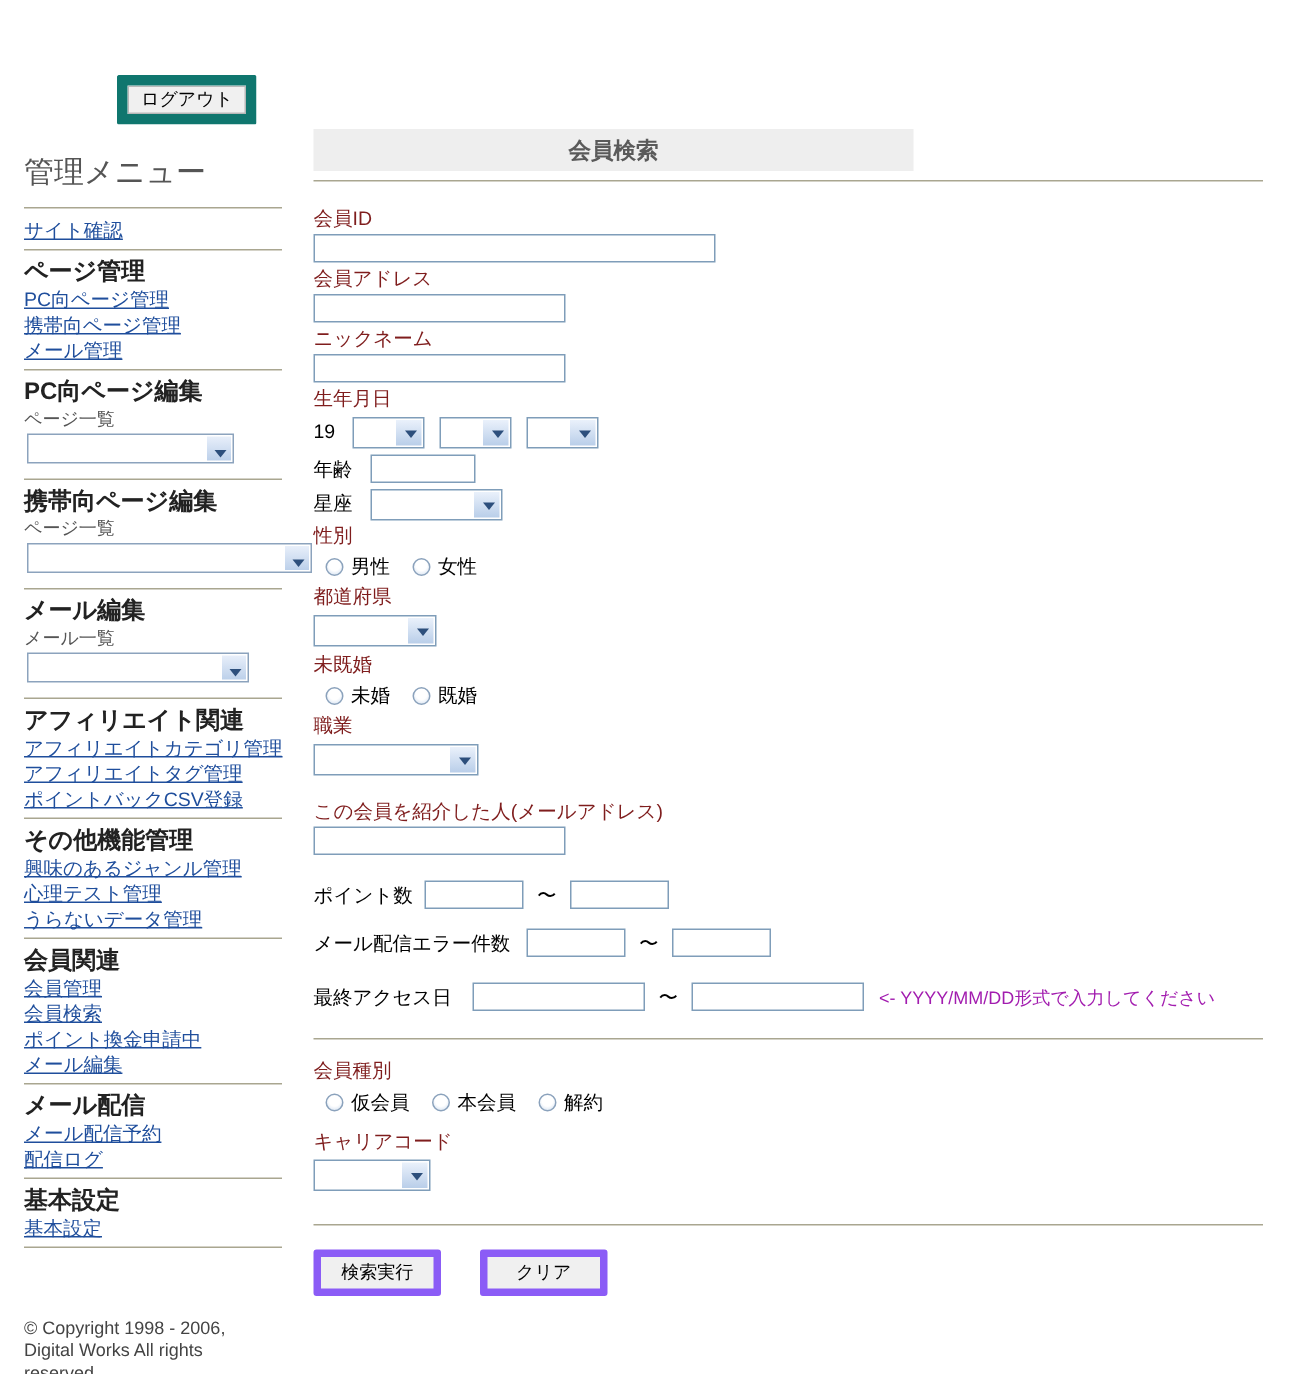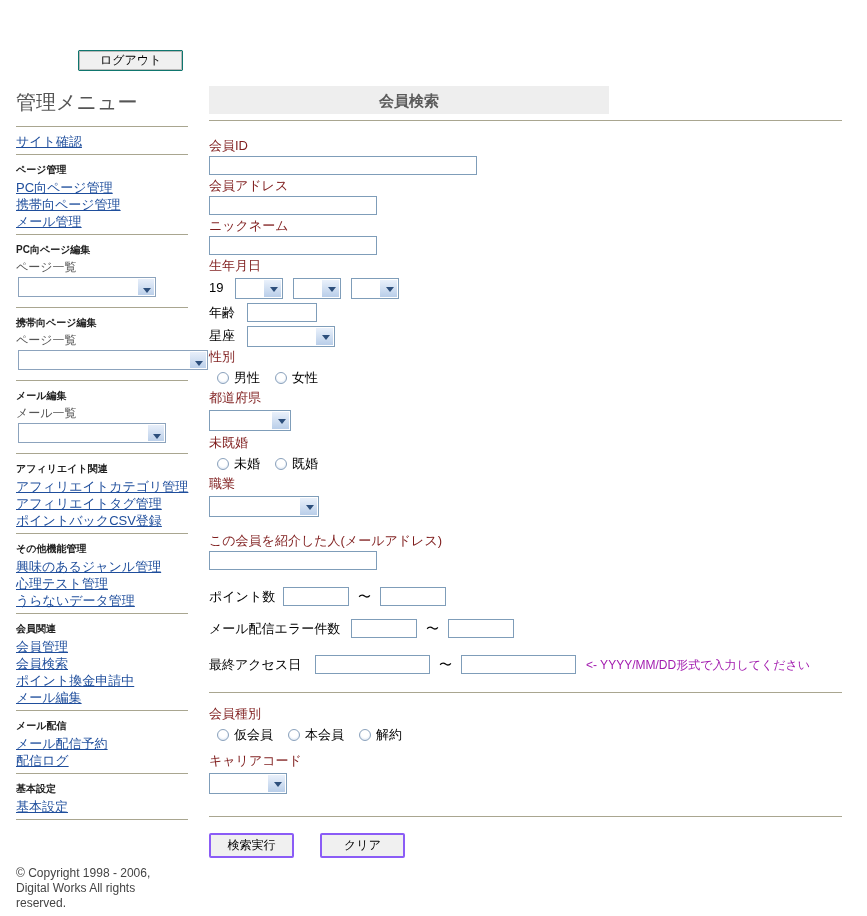--- a/index.html
+++ b/index.html
@@ -32,23 +32,23 @@
   }
   .logout-wrap {
     padding-top: 50px;
     padding-left: 62px;
   }
   .btn-logout {
     font-family: "Liberation Sans", "DejaVu Sans", sans-serif;
     font-size: 12px;
     color: #000;
     background: #f0f0f0;
-    border: 1px solid #0f766e;
+    border: 7px solid #0f766e;
     outline: 1px solid #ffffff;
-    padding: 2px 21px;
+    padding: 2px 9px;
     line-height: 15px;
     box-shadow: inset 0 0 0 1px #b8b8b8;
     cursor: pointer;
     border-radius: 1px;
   }
   .admin-title {
     font-size: 20px;
     font-weight: normal;
     color: #555555;
     margin: 18px 0 0 0;
@@ -66,21 +66,21 @@
   .nav-link {
     display: block;
     color: #1f4e9c;
     text-decoration: underline;
     font-size: 13px;
     line-height: 17px;
     white-space: nowrap;
   }
   .nav-head {
     font-weight: bold;
-    font-size: 10px;
+    font-size: 16px;
     color: #222222;
     line-height: 18px;
     margin-top: 2px;
     white-space: nowrap;
   }
   .sub-label {
     font-size: 12px;
     color: #555555;
     line-height: 16px;
   }
@@ -242,21 +242,21 @@
   .lbl-date { width: 100px; }
   .lbl-age { width: 34px; }
   .lbl-zod { width: 34px; }
 
   .btn-row { margin-top: 16px; display: flex; gap: 26px; }
   .btn {
     font-family: "Liberation Sans", "DejaVu Sans", sans-serif;
     font-size: 12px;
     color: #000;
     background: #f0f0f0;
-    border: 2px solid #8b5cf6;
+    border: 5px solid #8b5cf6;
     border-radius: 2px;
     padding: 3px 0;
     width: 85px;
     text-align: center;
     cursor: pointer;
     line-height: 15px;
   }
 </style>
 </head>
 <body>

